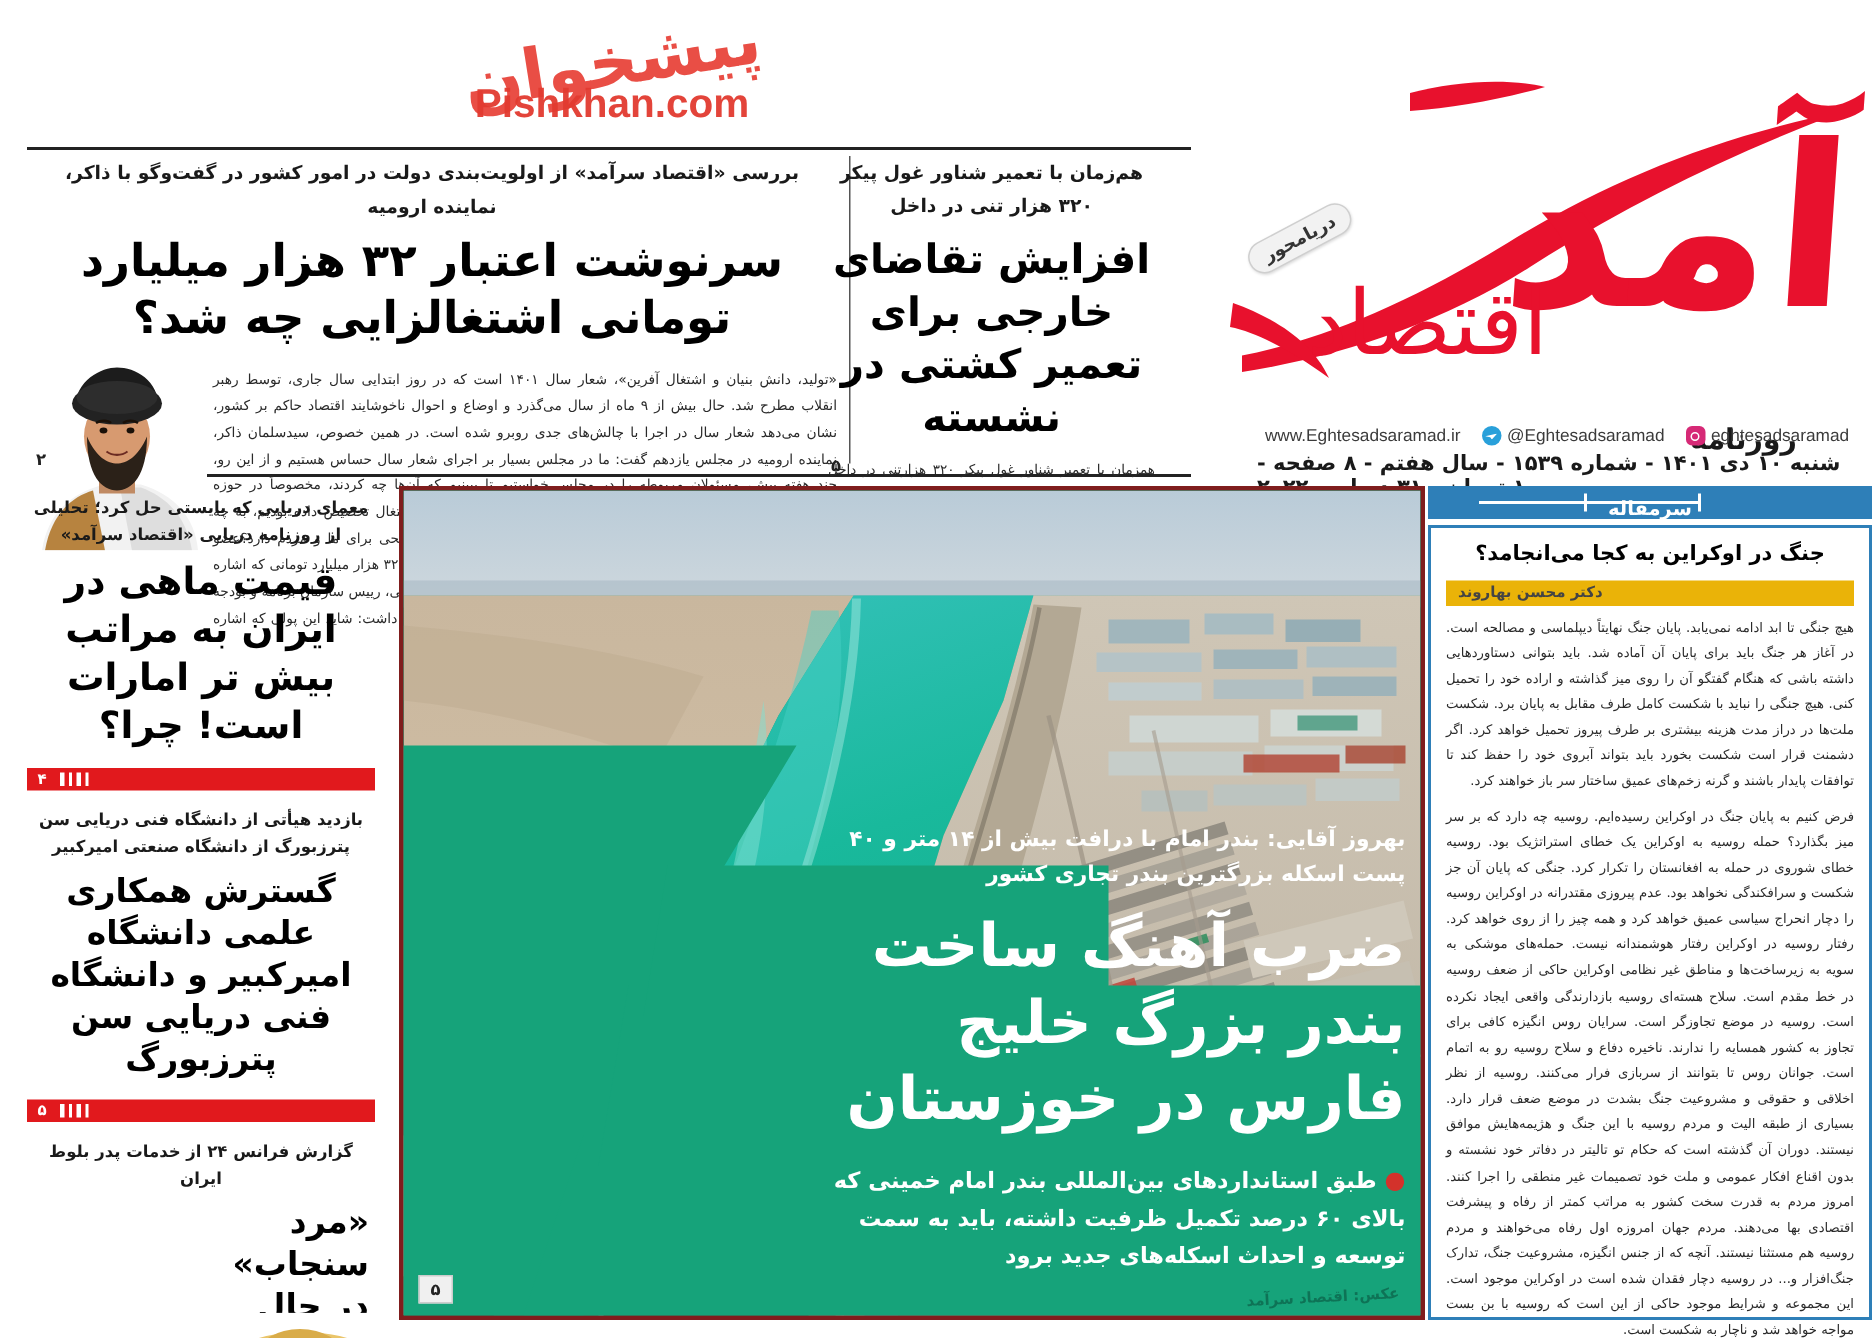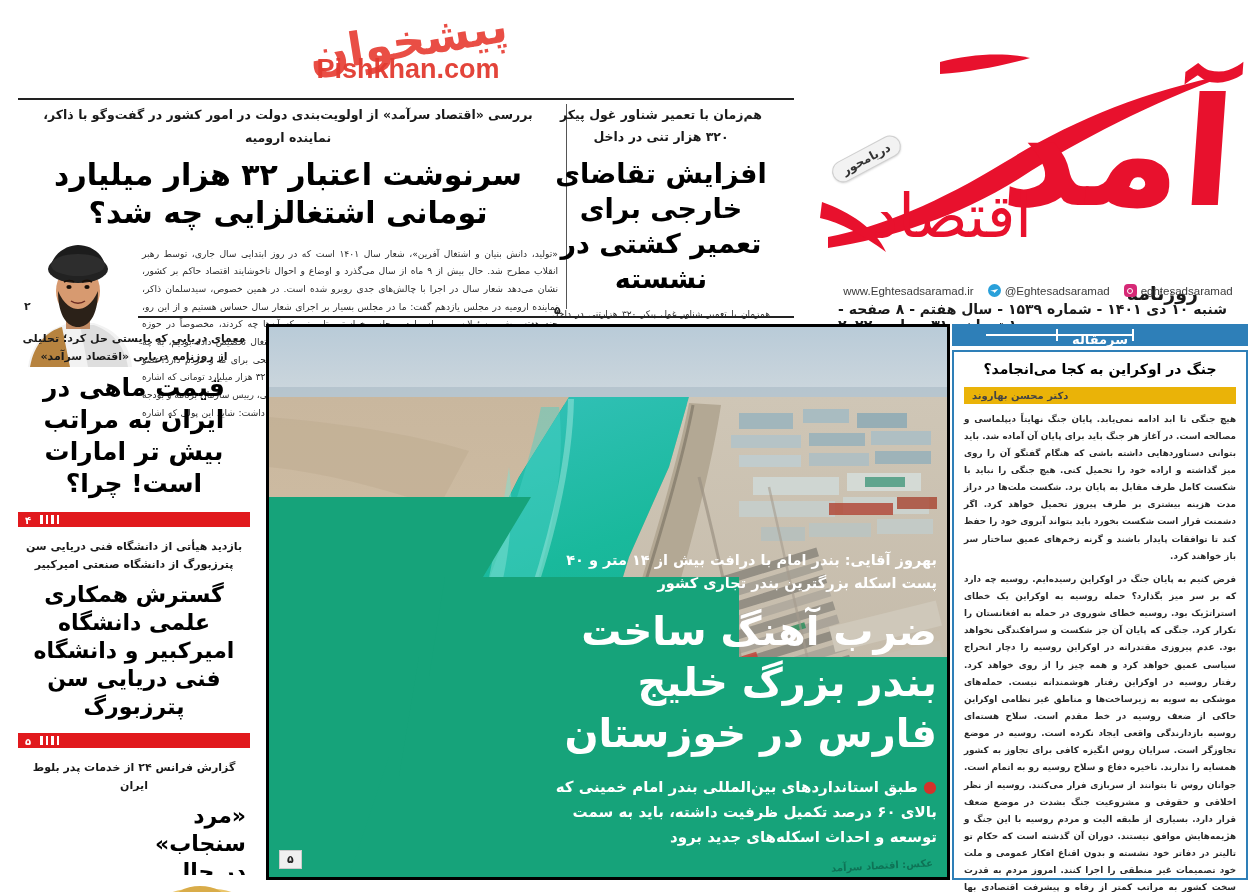--- a/index.html
+++ b/index.html
@@ -123,21 +123,21 @@
   .redbar .ticks{position:absolute;left:22px;top:0;height:100%;display:flex;gap:3px;align-items:center;}
   .redbar .ticks i{display:block;width:2.5px;height:9px;background:#fff;}
   .sb-photo{
     position:absolute;left:78px;top:116px;width:160px;height:150px;overflow:hidden;
   }
   .sb-rel{position:relative;}
 
   
   .mainpanel{
     position:absolute;left:266px;top:324px;width:684px;height:556px;
-    border:3px solid #000000;box-sizing:border-box;background:#16a37a;overflow:hidden;
+    border:3px solid #7f1d1d;box-sizing:border-box;background:#16a37a;overflow:hidden;
   }
   .mp-photo{position:absolute;left:0;top:0;width:678px;height:550px;}
   .mp-caption{
     position:absolute;right:10px;top:222px;width:406px;text-align:right;
     z-index:5;
   }
   .mp-kicker{font-size:14.5px;line-height:1.62;font-weight:700;color:#fff;}
   .mp-head{font-size:40px;line-height:1.27;font-weight:700;color:#fff;margin-top:10px;letter-spacing:-1px;}
   .mp-bullets{margin-top:16px;font-size:15px;line-height:1.62;font-weight:700;color:#fff;position:relative;}
   .mp-bullets .dot{color:#d3322b;font-size:16px;}
@@ -165,21 +165,21 @@
   .edit-box{
     position:absolute;right:0;top:26px;width:296px;height:530px;
     border:2px solid #2e7fb8;box-sizing:border-box;background:#fff;padding:8px 10px 0 10px;
   }
   .edit-head{font-size:14px;font-weight:700;color:#000;text-align:center;line-height:1.4;}
   .edit-author{
     margin-top:7px;background:#eab308;padding:3px 8px;font-size:10px;color:#444;
     text-align:left;font-weight:700;
   }
   .edit-body{margin-top:7px;font-size:8.8px;line-height:1.95;color:#2a2a2a;text-align:justify;direction:rtl;}
-  .edit-body p{margin:0 0 6px 0;font-weight:bold;}
+  .edit-body p{margin:0 0 6px 0;}
 
   
   .ph{display:block;width:100%;height:100%;}
 </style>
 </head>
 <body>
 
 <div class="page">
 
   <div class="watermark">

